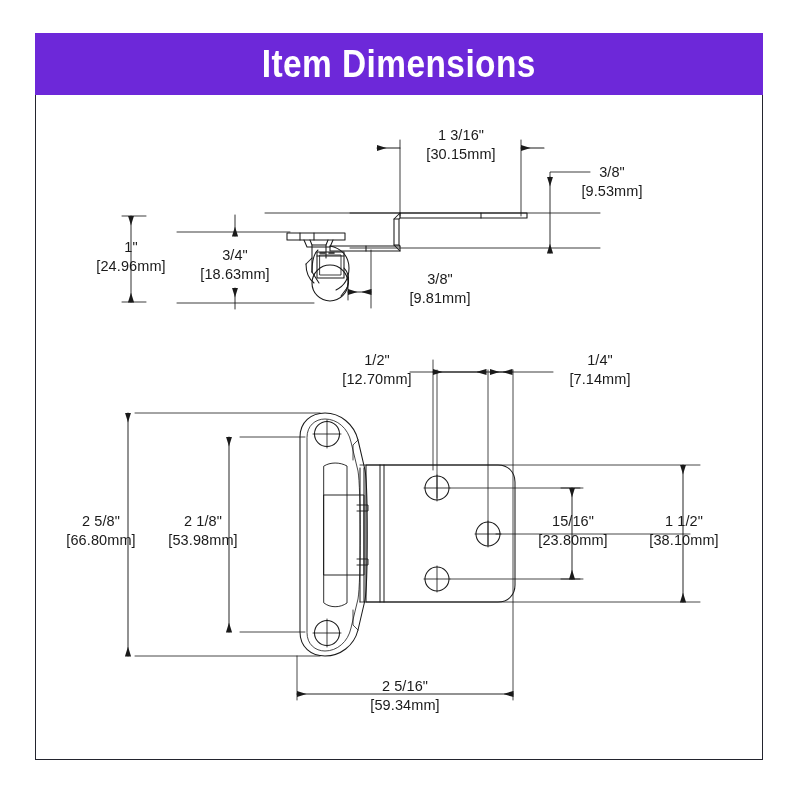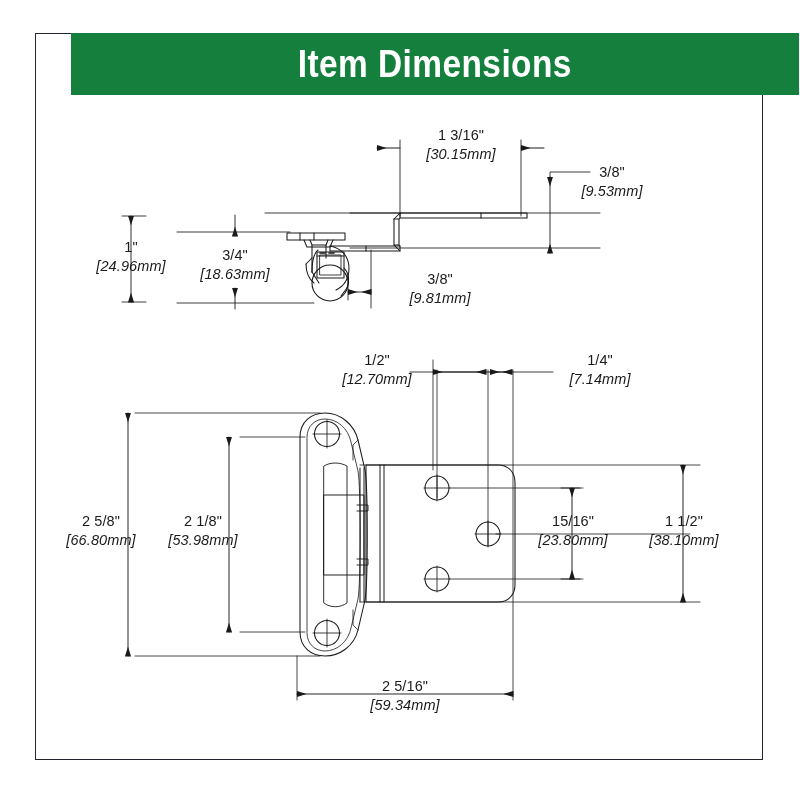--- a/index.html
+++ b/index.html
@@ -31,26 +31,25 @@
     box-sizing: border-box;
     background: #ffffff;
   }
   
   #banner {
     position: absolute;
     left: 35px;
     top: 33px;
     width: 728px;
     height: 62px;
-    background: #15803d;
+    background: #6d28d9;
     display: flex;
     align-items: center;
     justify-content: center;
     box-sizing: border-box;
-    margin-left: 36px;
   }
   #banner-title {
     color: #ffffff;
     font-family: "Liberation Sans Narrow", "Liberation Sans", sans-serif;
     font-size: 38px;
     font-weight: bold;
     letter-spacing: 0.5px;
     transform: scaleX(0.88);
     line-height: 1;
     white-space: nowrap;
@@ -67,21 +66,21 @@
     position: absolute;
     text-align: center;
     font-family: "Liberation Sans", sans-serif;
     font-size: 14.5px;
     color: #1a1a1a;
     line-height: 1.28;
     white-space: nowrap;
     letter-spacing: 0.1px;
   }
   .dim-label .l1 { display: block; }
-  .dim-label .l2 { display: block; font-style: italic; }
+  .dim-label .l2 { display: block; }
 </style>
 </head>
 <body>
 
 <div id="page">
 
   <div id="frame"></div>
 
   <div id="banner">
     <span id="banner-title">Item Dimensions</span>

